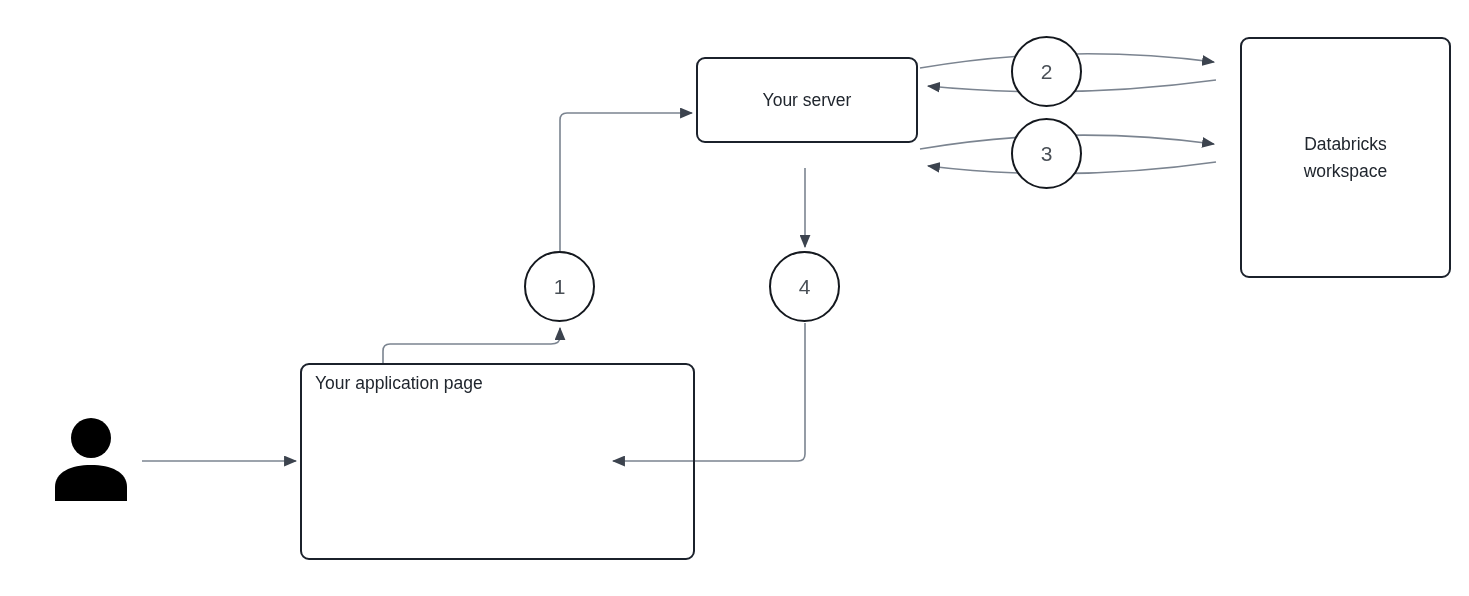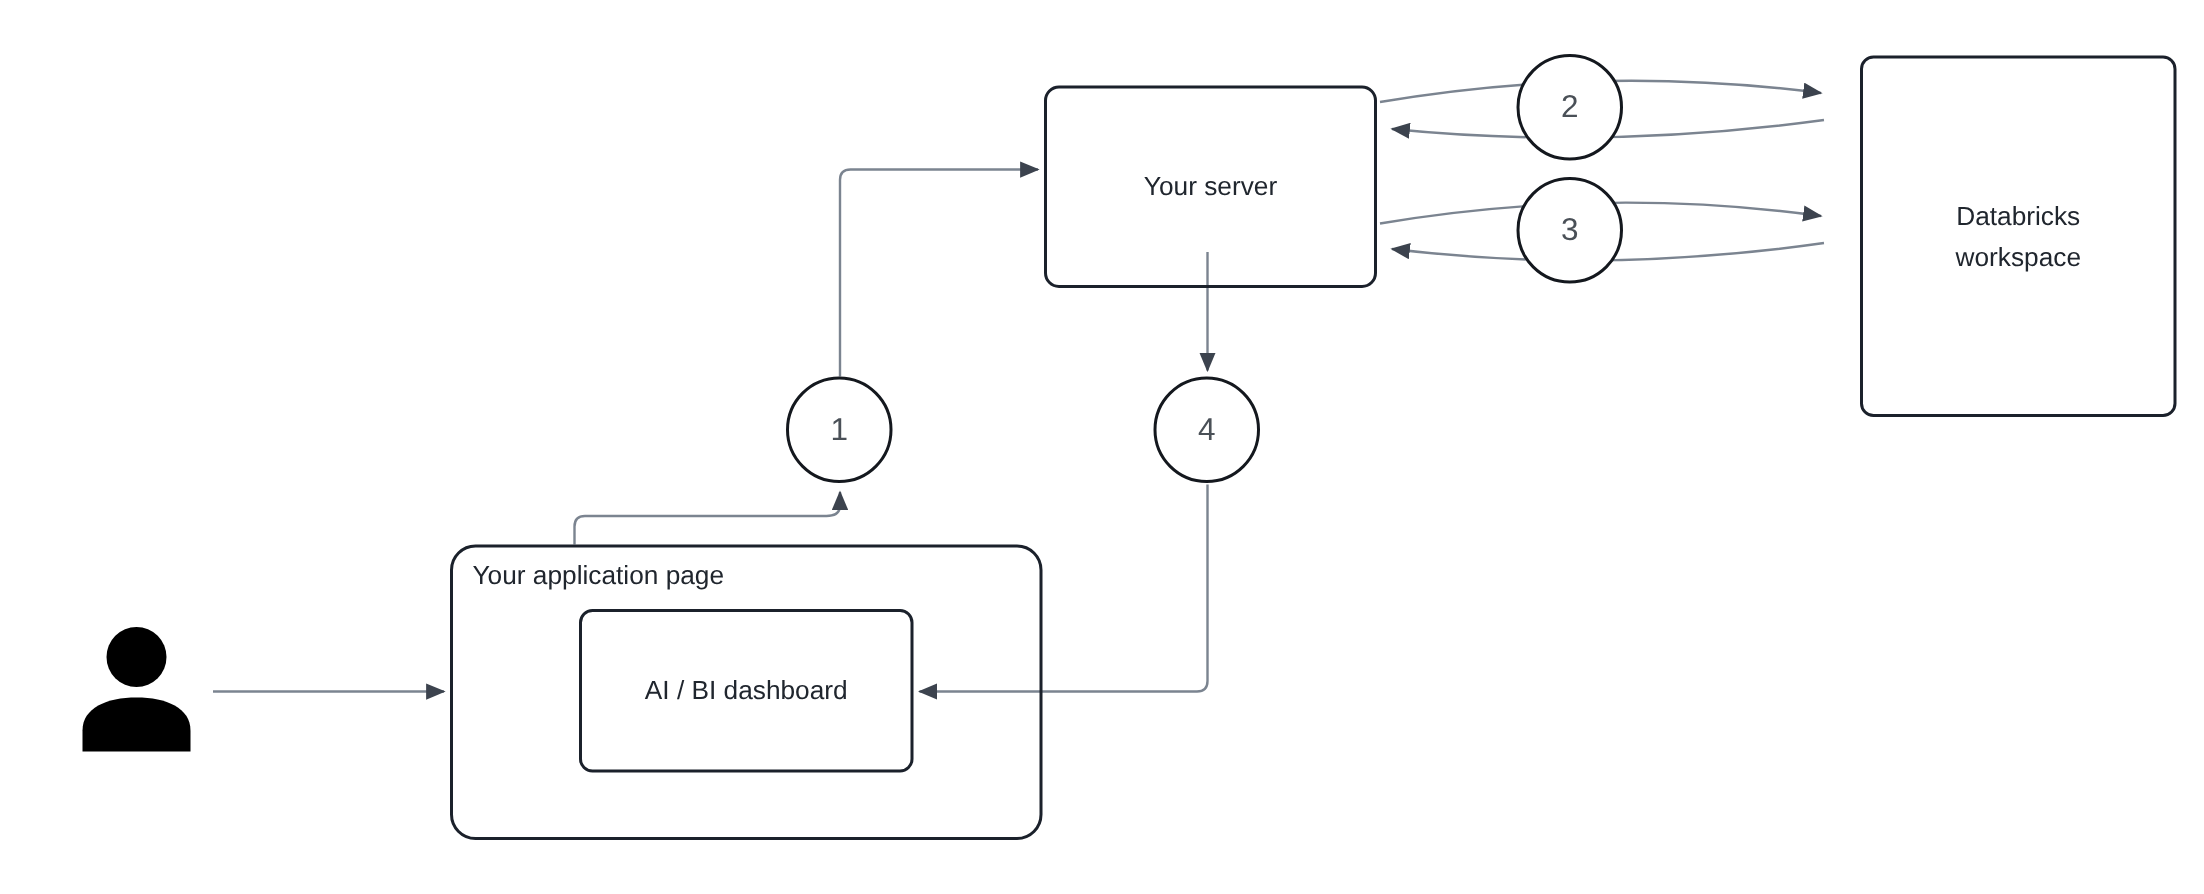--- a/index.html
+++ b/index.html
@@ -60,35 +60,32 @@
       <path d="M 920,149 Q 1068,124 1214,144" marker-end="url(#arrow)"></path>
       <path d="M 1216,162 Q 1068,183 928,166" marker-end="url(#arrow)"></path>
     </g>
   </svg>
 
   <svg class="person" width="84" height="86" viewBox="0 0 84 86" xmlns="http://www.w3.org/2000/svg">
     <circle cx="42" cy="22" r="20" fill="#000000"></circle>
     <path d="M6,85 L6,71 C6,56 22,49 42,49 C62,49 78,56 78,71 L78,85 Z" fill="#000000"></path>
   </svg>
 
-  <div class="node" style="left:696px;top:57px;width:222px;height:135px;border-radius:10px;">
+  <div class="node" style="left:696px;top:57px;width:222px;height:86px;">
     <span class="label">Your server</span>
   </div>
 
   <div class="node" style="left:1220px;top:37px;width:211px;height:241px;margin-left:20px;">
     <span class="label" style="width:125px;">Databricks workspace</span>
   </div>
 
-  <div class="node" style="left:300px;top:363px;width:395px;height:197px;border-radius:17px;">
+  <div class="node" style="left:300px;top:363px;width:395px;height:197px;">
     <span class="corner-label">Your application page</span>
   </div>
 
-  <div class="node" style="left:386px;top:406px;width:223px;height:109px;">
-    <span class="label">AI / BI dashboard</span>
-  </div>
 
   <div class="step" style="left:524px;top:251px;">
     <span>1</span>
   </div>
   <div class="step" style="left:1011px;top:36px;">
     <span>2</span>
   </div>
   <div class="step" style="left:1011px;top:118px;">
     <span>3</span>
   </div>

